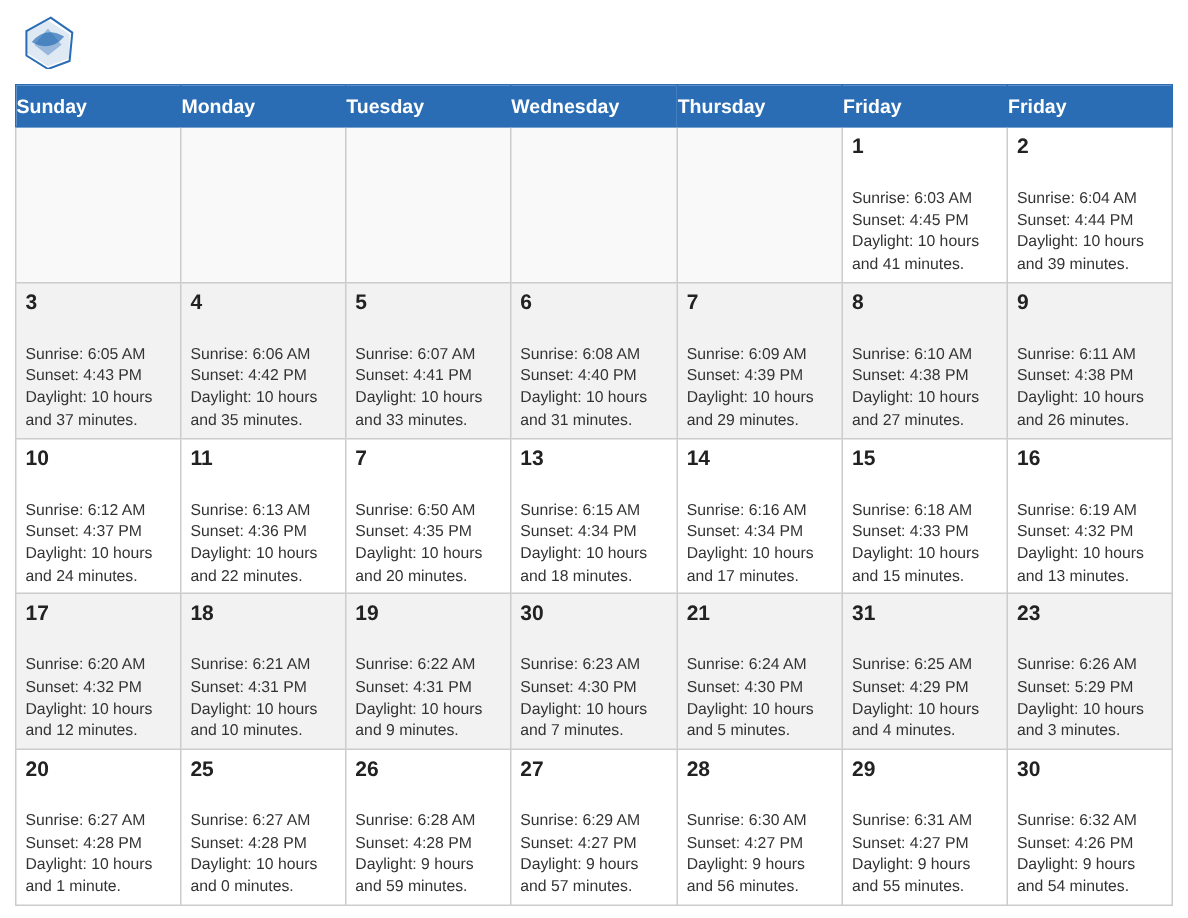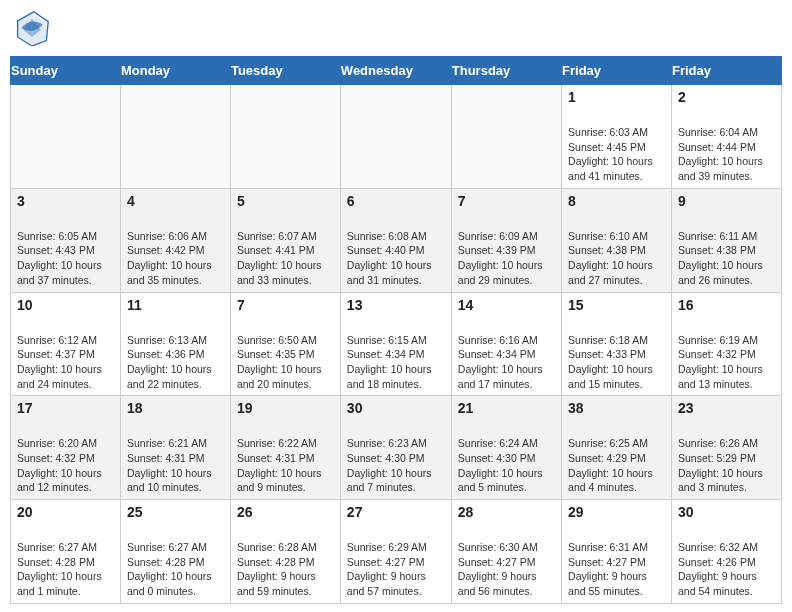--- a/index.html
+++ b/index.html
@@ -277,21 +277,21 @@
 and 7 minutes.</div>
         </td>
         <td>
           <span class="day-number">21</span>
           <div class="day-info">Sunrise: 6:24 AM
 Sunset: 4:30 PM
 Daylight: 10 hours
 and 5 minutes.</div>
         </td>
         <td>
-          <span class="day-number">38</span>
+          <span class="day-number">31</span>
           <div class="day-info">Sunrise: 6:25 AM
 Sunset: 4:29 PM
 Daylight: 10 hours
 and 4 minutes.</div>
         </td>
         <td>
           <span class="day-number">23</span>
           <div class="day-info">Sunrise: 6:26 AM
 Sunset: 5:29 PM
 Daylight: 10 hours

